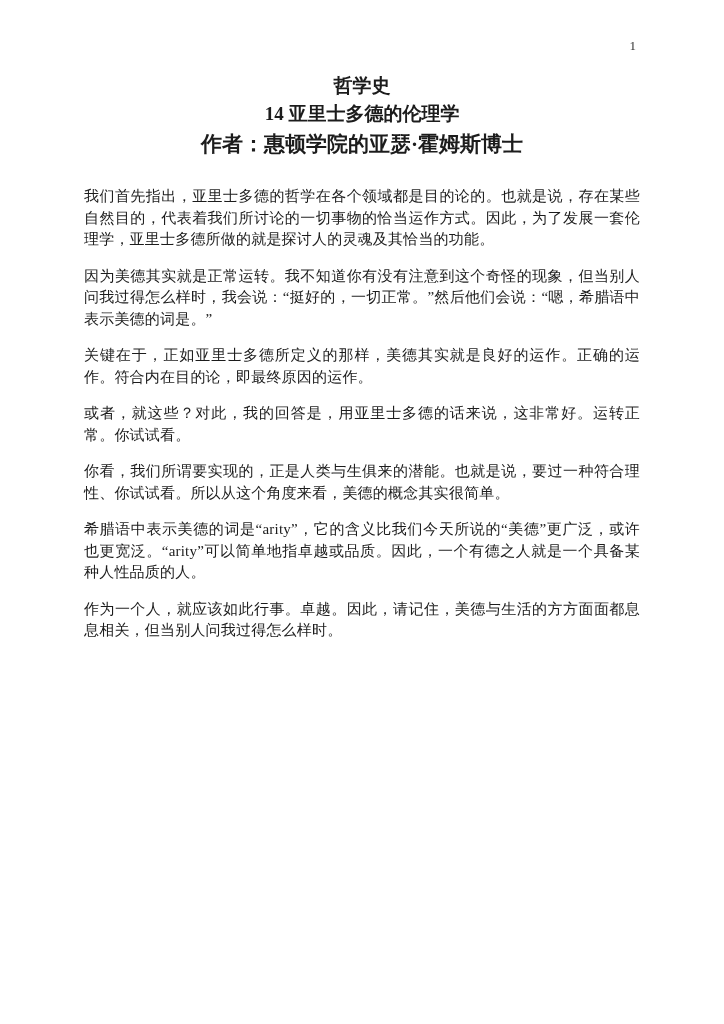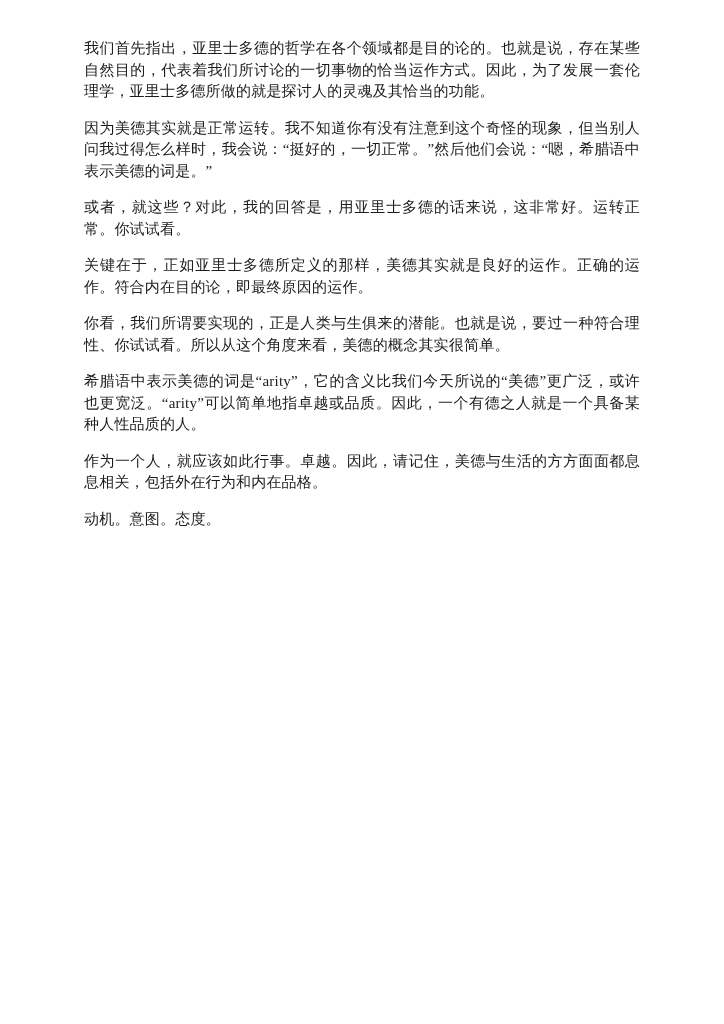--- a/index.html
+++ b/index.html
@@ -42,41 +42,46 @@
     margin: 0;
     line-height: 28px;
   }
   .title-line-3 {
     font-size: 21px;
     font-weight: bold;
     margin: 0;
     line-height: 32px;
   }
   .body-text {
+    margin-top: 26px;
   }
   .body-text p.para {
     margin: 0 0 15px 0;
     font-size: 15px;
     line-height: 21.5px;
     text-align: justify;
     text-justify: inter-ideograph;
     letter-spacing: 0.2px;
     word-break: break-all;
   }
 </style>
 </head>
 <body>
 
 <div class="page">
   <div class="page-number">1</div>
 
+  <div class="title-block">
+    <h1 class="title-line-1">哲学史</h1>
+    <h2 class="title-line-2">14 亚里士多德的伦理学</h2>
+    <h2 class="title-line-3">作者：惠顿学院的亚瑟·霍姆斯博士</h2>
+  </div>
 
   <div class="body-text">
       <p class="para">我们首先指出，亚里士多德的哲学在各个领域都是目的论的。也就是说，存在某些自然目的，代表着我们所讨论的一切事物的恰当运作方式。因此，为了发展一套伦理学，亚里士多德所做的就是探讨人的灵魂及其恰当的功能。</p>
       <p class="para">因为美德其实就是正常运转。我不知道你有没有注意到这个奇怪的现象，但当别人问我过得怎么样时，我会说：“挺好的，一切正常。”然后他们会说：“嗯，希腊语中表示美德的词是。”</p>
+      <p class="para">关键在于，正如亚里士多德所定义的那样，美德其实就是良好的运作。正确的运作。符合内在目的论，即最终原因的运作。</p>
       <p class="para">或者，就这些？对此，我的回答是，用亚里士多德的话来说，这非常好。运转正常。你试试看。</p>
-      <p class="para">关键在于，正如亚里士多德所定义的那样，美德其实就是良好的运作。正确的运作。符合内在目的论，即最终原因的运作。</p>
       <p class="para">你看，我们所谓要实现的，正是人类与生俱来的潜能。也就是说，要过一种符合理性、你试试看。所以从这个角度来看，美德的概念其实很简单。</p>
       <p class="para">希腊语中表示美德的词是“arity”，它的含义比我们今天所说的“美德”更广泛，或许也更宽泛。“arity”可以简单地指卓越或品质。因此，一个有德之人就是一个具备某种人性品质的人。</p>
-      <p class="para">作为一个人，就应该如此行事。卓越。因此，请记住，美德与生活的方方面面都息息相关，包括外在行为和内在品格。</p>
-      <p class="para">动机。意图。态度。</p>
+      <p class="para">作为一个人，就应该如此行事。卓越。因此，请记住，美德与生活的方方面面都息息相关，但当别人问我过得怎么样时。</p>
     </div>
 </div>
 
 </body></html>

